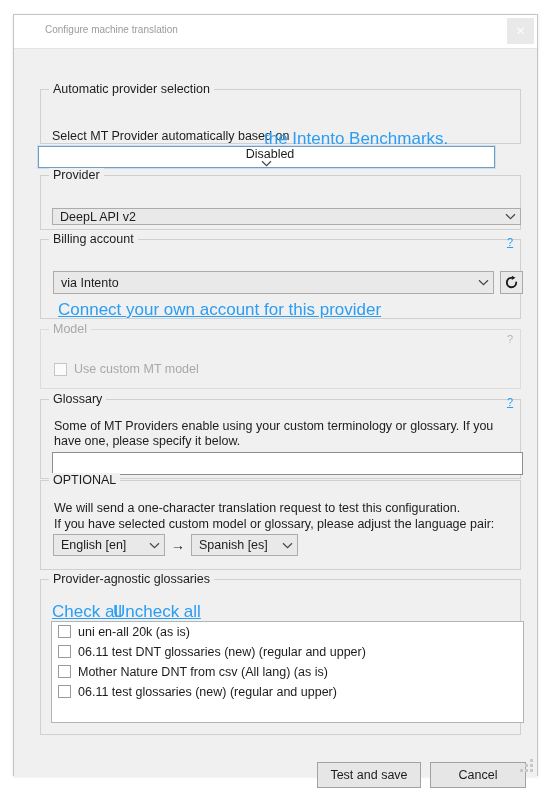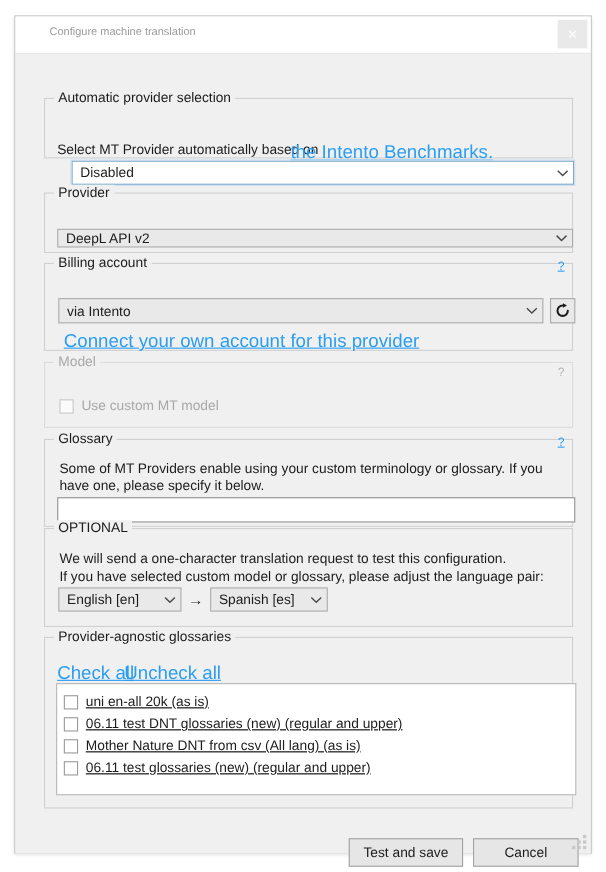--- a/index.html
+++ b/index.html
@@ -163,24 +163,23 @@
     display: flex;
     align-items: center;
     justify-content: center;
     cursor: default;
   }
 
   
   .cbrow {
     position: relative;
     display: flex;
-    align-items: flex-end;
+    align-items: flex-start;
     height: 20px;
     padding-left: 6px;
-    text-decoration: underline;
   }
   .cbox {
     width: 13px;
     height: 13px;
     box-sizing: border-box;
     background: #ffffff;
     border: 1px solid #9a9a9a;
     flex: 0 0 auto;
     cursor: default;
   }
@@ -256,21 +255,21 @@
     <div id="close-btn">✕</div>
   </div>
 
   <div id="body">
 
     <div class="group" style="left:26px; top:40px; width:481px; height:55px;">
       <span class="group-title">Automatic provider selection</span>
     </div>
     <div class="lbl" style="left:38px; top:80px;">Select MT Provider automatically based on</div>
     <div class="link" style="left:250px; top:80px;">the Intento Benchmarks.</div>
-    <div class="combo focused" style="left:51px; top:97px; width:457px; height:22px;">
+    <div class="combo focused" style="left:24px; top:97px; width:457px; height:22px;flex-direction:column;">
       <span class="combo-text">Disabled</span>
       <span class="chev">
         <svg width="11" height="7" viewBox="0 0 11 7">
             <path d="M1 1.2 L5.5 5.6 L10 1.2" stroke="#4a4a4a" stroke-width="1.3" fill="none"></path>
           </svg>
       </span>
     </div>
 
     <div class="group" style="left:26px; top:126px; width:481px; height:55px;text-align:right;">
       <span class="group-title">Provider</span>

